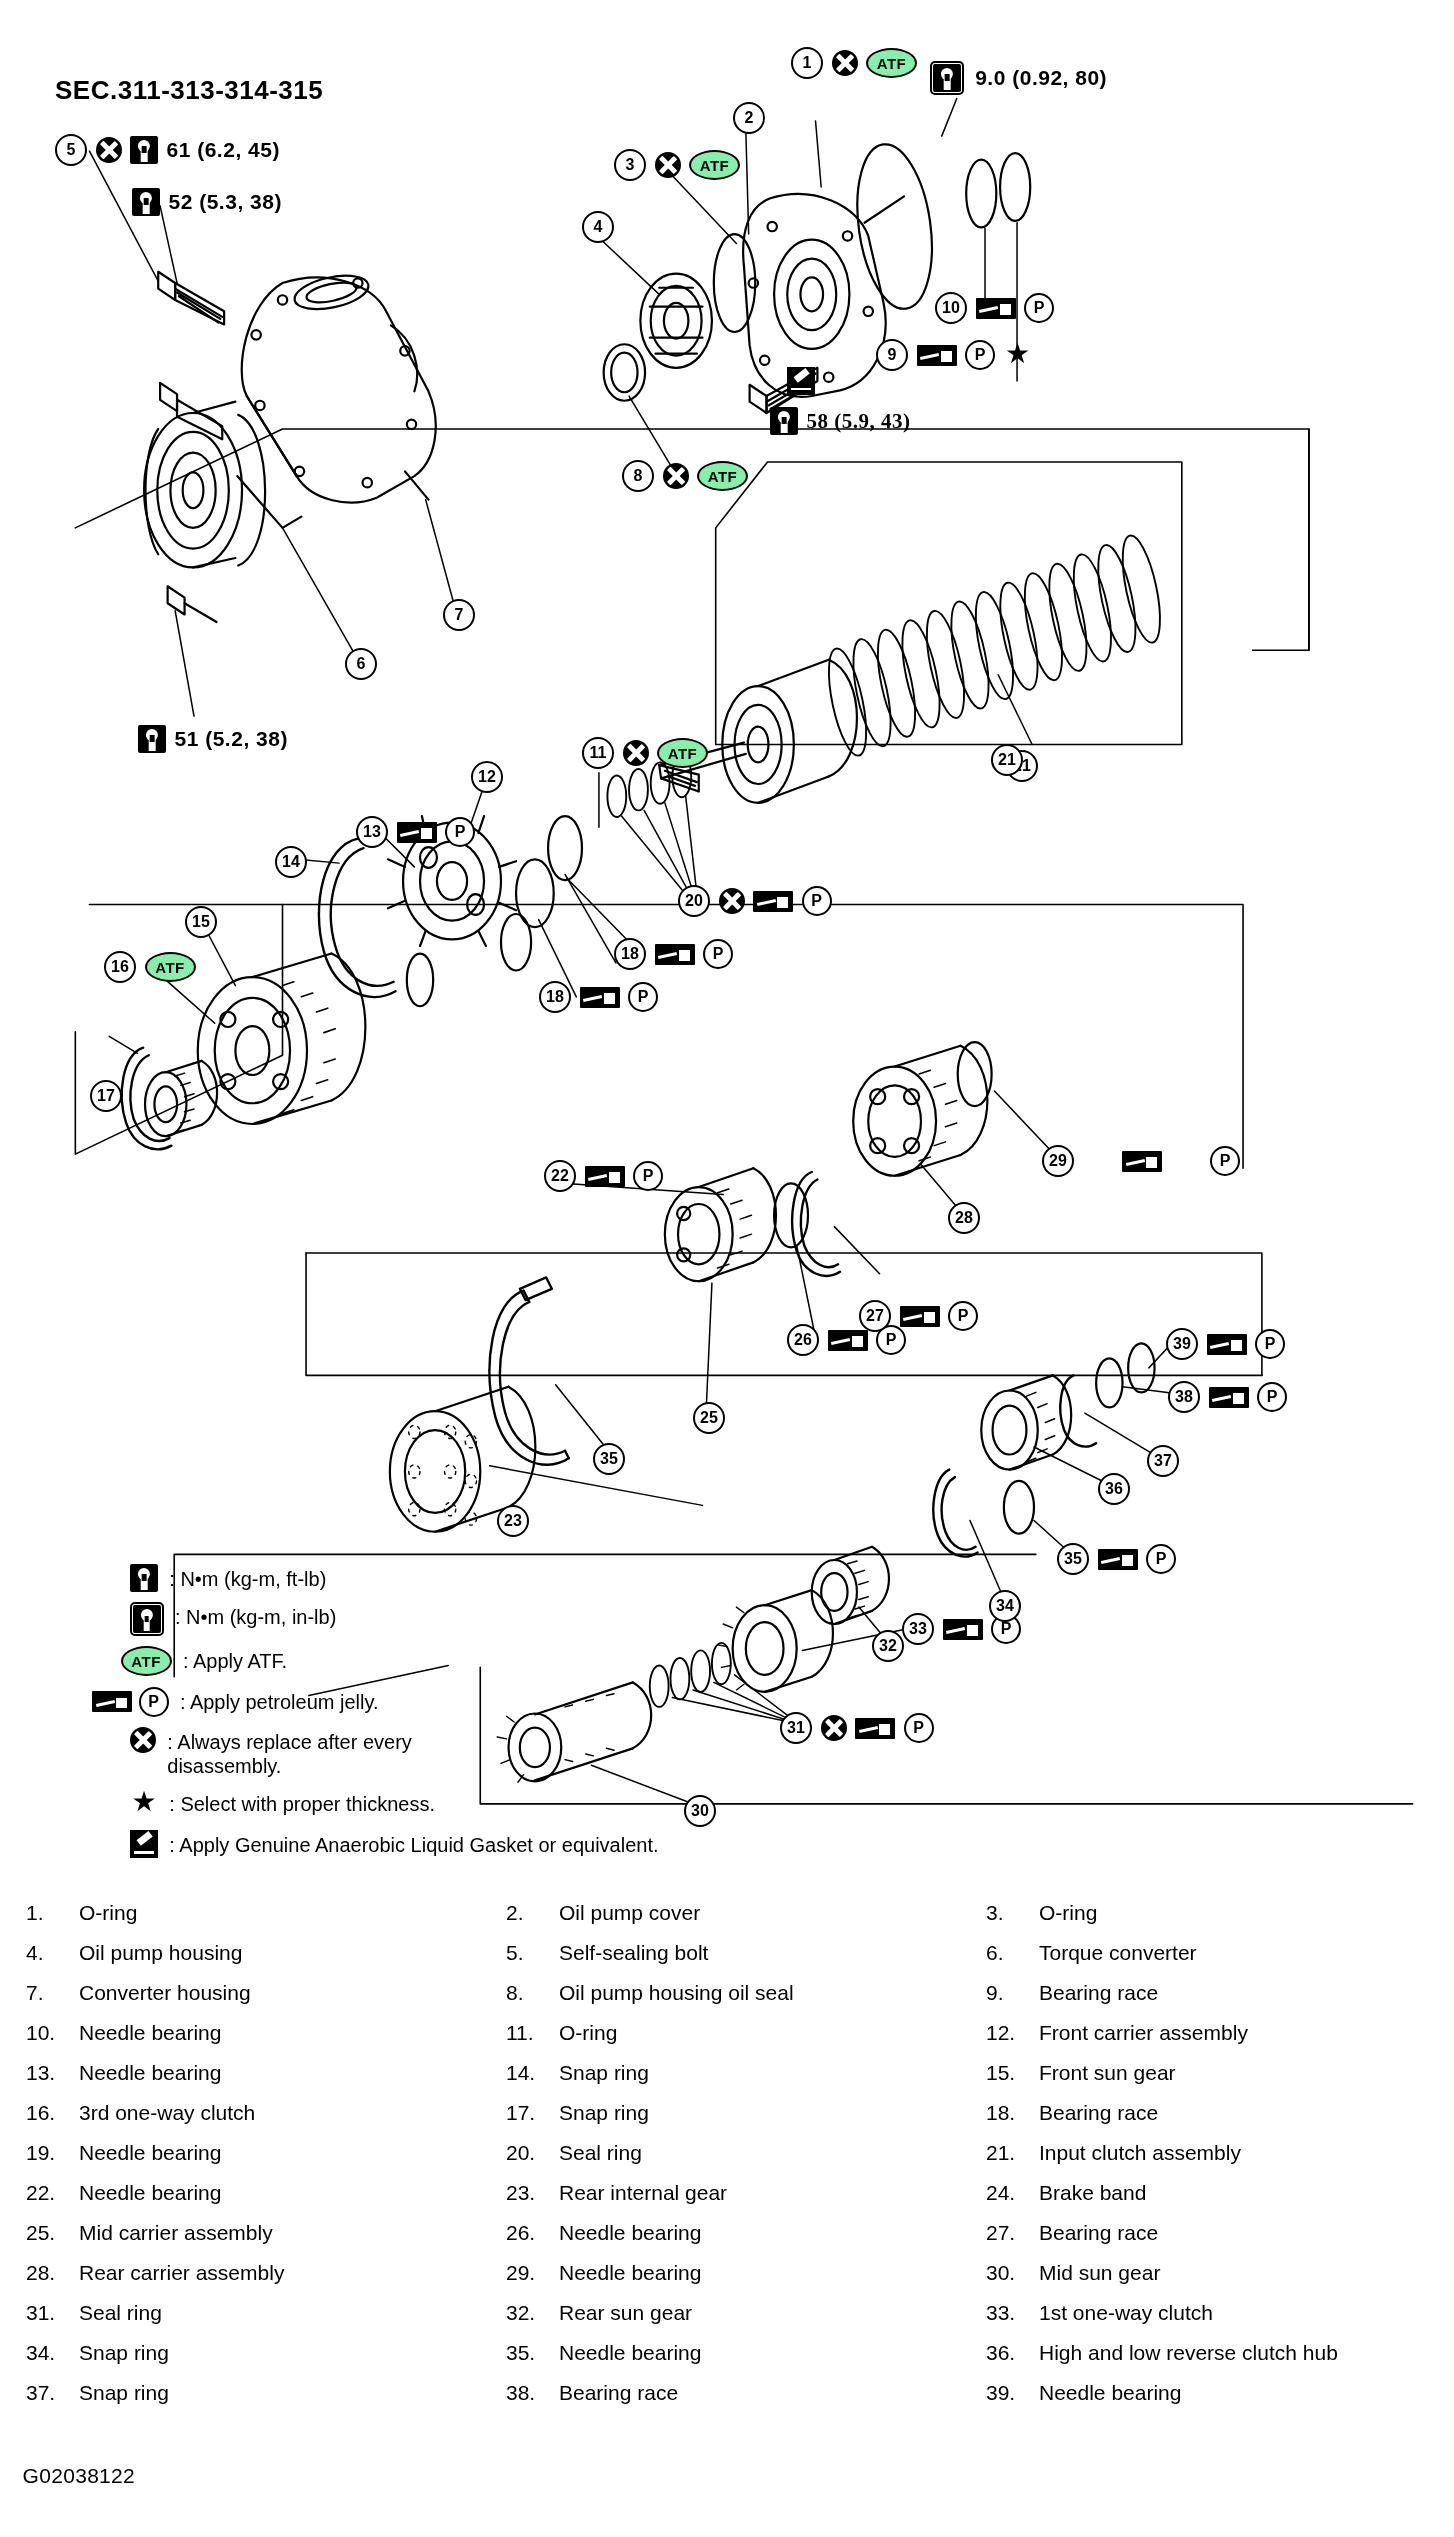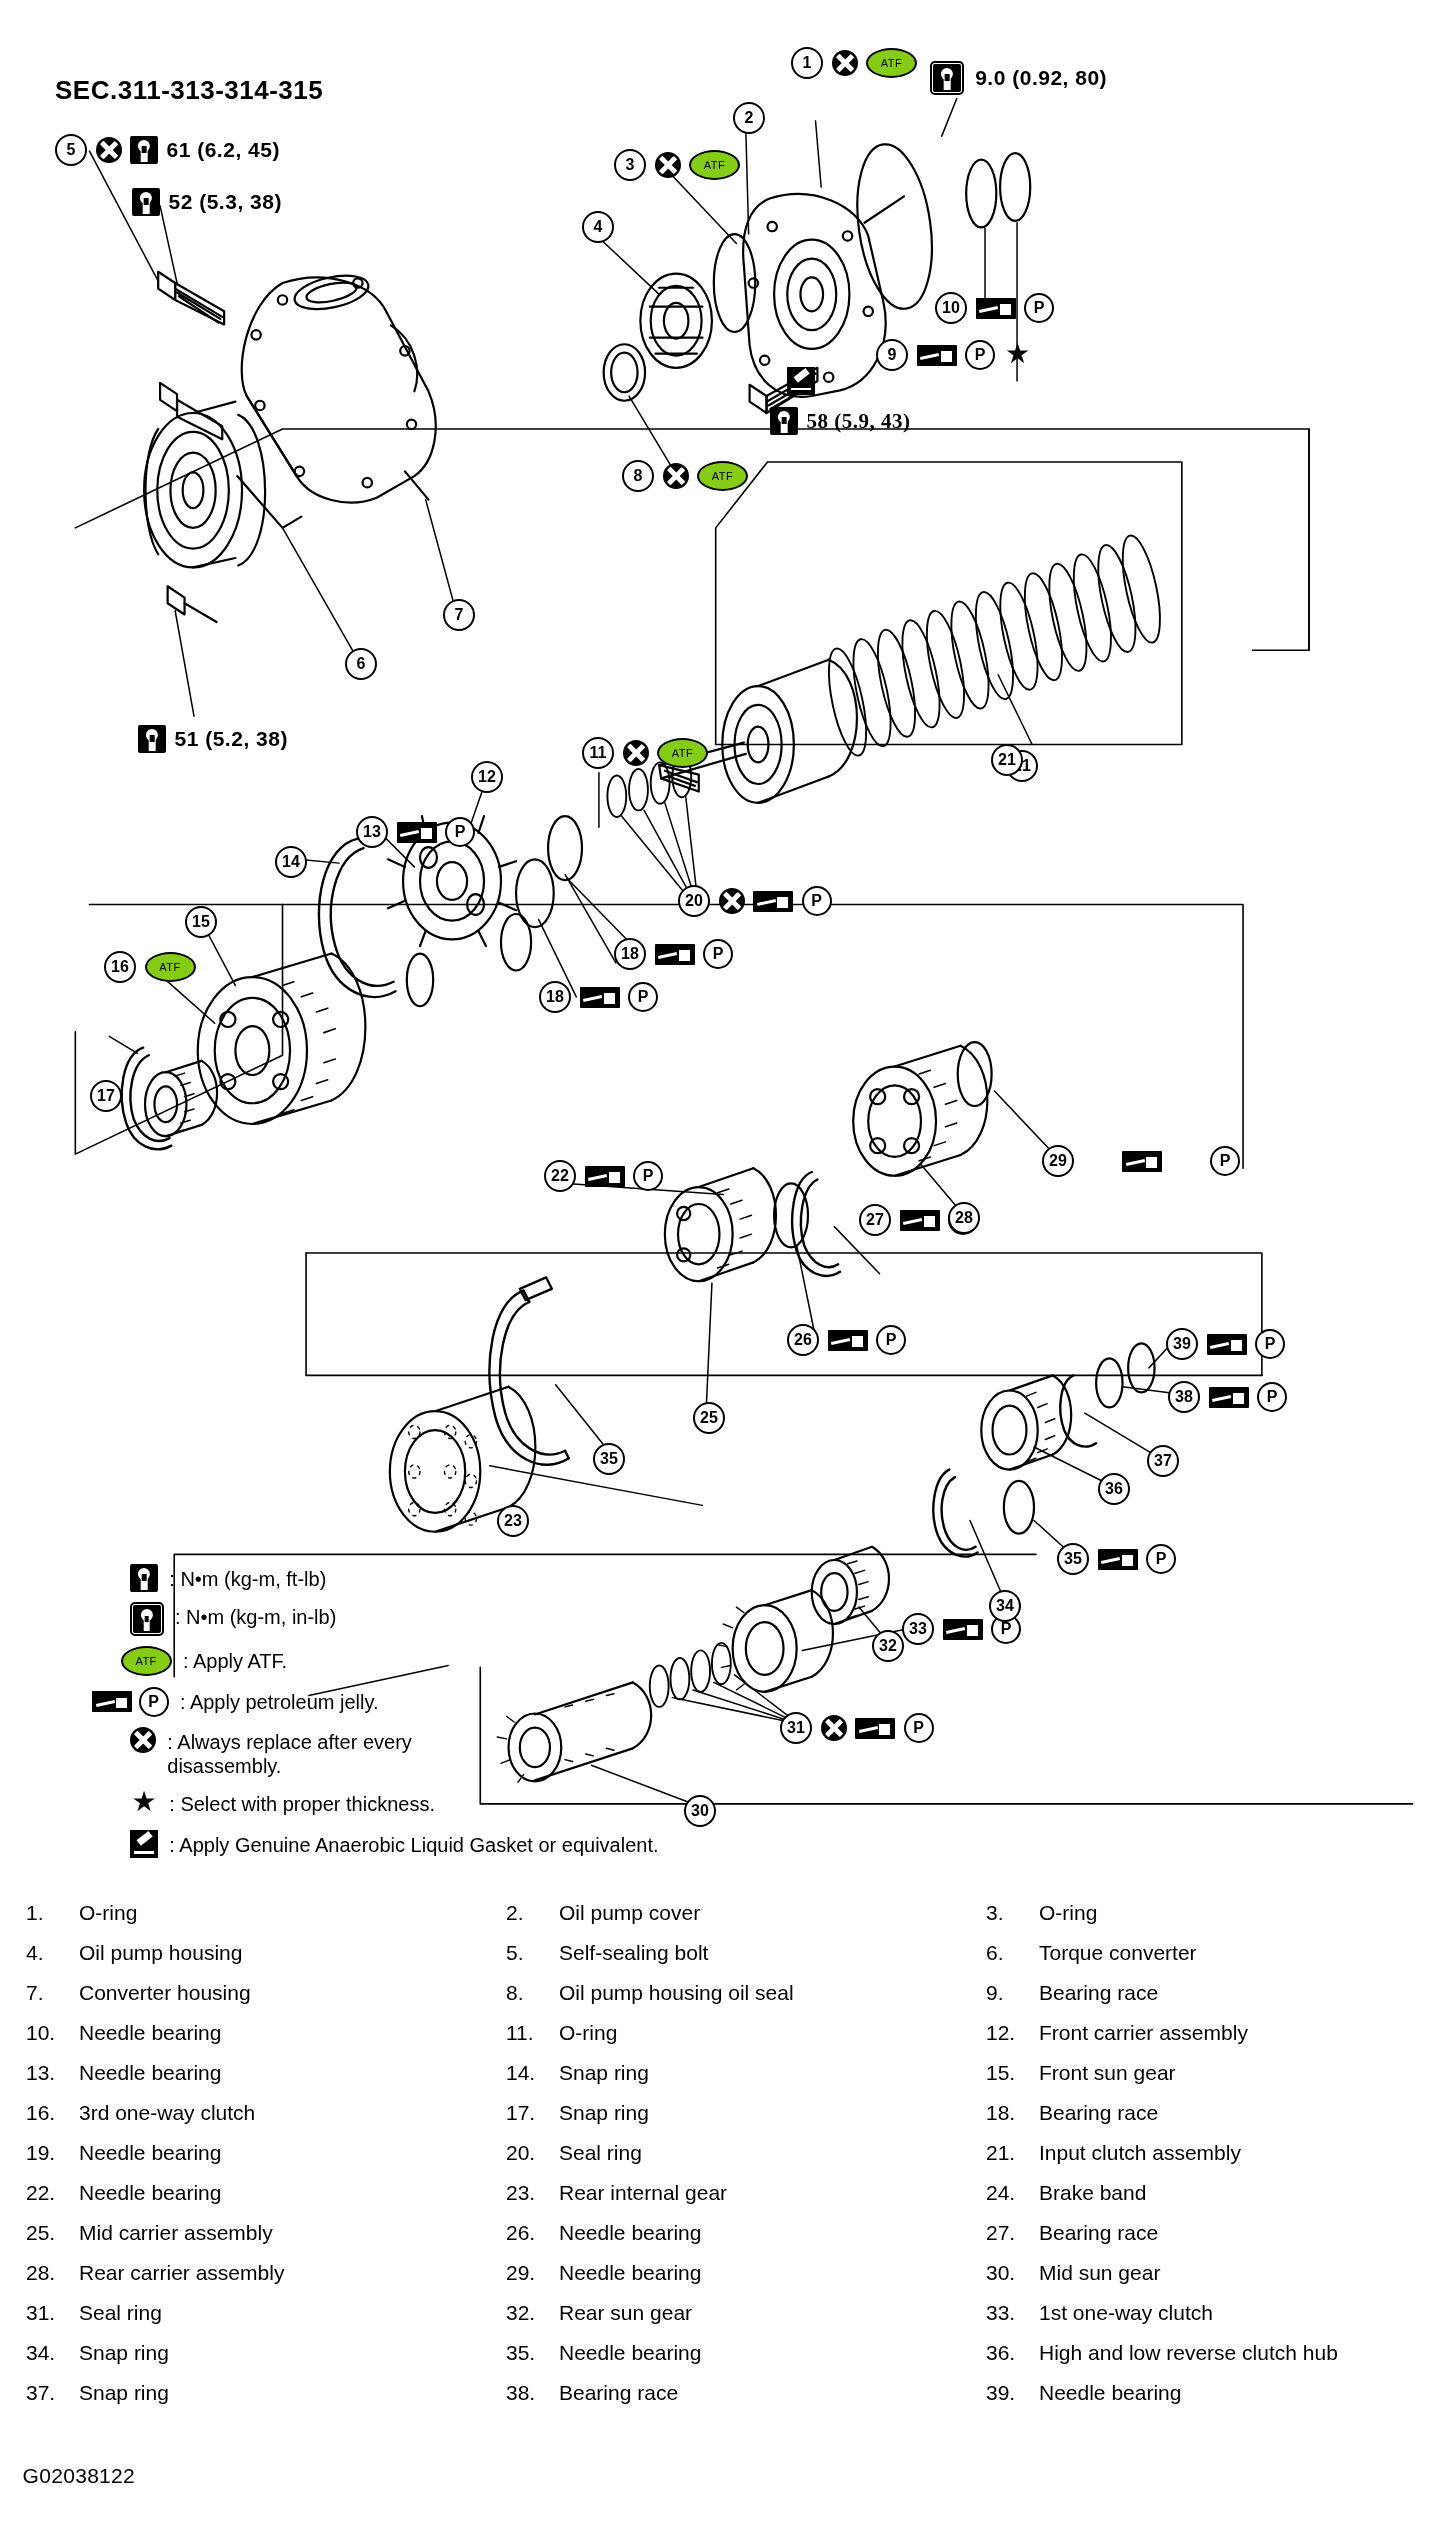--- a/index.html
+++ b/index.html
@@ -54,21 +54,21 @@
     content:"";position:absolute;left:50%;top:50%;
     width:4.7px;height:21px;background:#fff;border-radius:0.9px;
   }
   .xmark::before{transform:translate(-50%,-50%) rotate(45deg);}
   .xmark::after{transform:translate(-50%,-50%) rotate(-45deg);}
 
   
   .atf{
     width:47px;height:26px;border:2.4px solid #000;border-radius:50%;
     display:flex;align-items:center;justify-content:center;
-    font-size:11px;font-weight:normal;background:#84cc16;letter-spacing:0.5px;
+    font-size:15px;font-weight:bold;background:#86efac;letter-spacing:0.5px;
   }
 
   
   .pcirc{
     width:26px;height:26px;border:2.4px solid #000;border-radius:50%;
     display:flex;align-items:center;justify-content:center;
     font-size:16px;font-weight:bold;background:#fff;
   }
 
   
@@ -615,21 +615,21 @@
   <div class="balloon" style="position:absolute;left:497px;top:1505px;">23</div>
   <div class="balloon" style="position:absolute;left:593px;top:1443px;">35</div>
   <div class="balloon" style="position:absolute;left:693px;top:1402px;">25</div>
 
   <div class="row" style="left:787px;top:1324px;">
     <div class="balloon">26</div>
     <div class="jelly"></div>
     <div class="pcirc">P</div>
   </div>
 
-  <div class="row" style="left:859px;top:1204px;">
+  <div class="row" style="left:859px;top:1300px;">
     <div class="balloon">27</div>
     <div class="jelly"></div>
     <div class="pcirc">P</div>
   </div>
 
   <div class="balloon" style="position:absolute;left:948px;top:1202px;">28</div>
 
   <div class="row" style="left:1042px;top:1145px;gap:48px;">
     <div class="balloon">29</div>
     <div class="jelly"></div>

